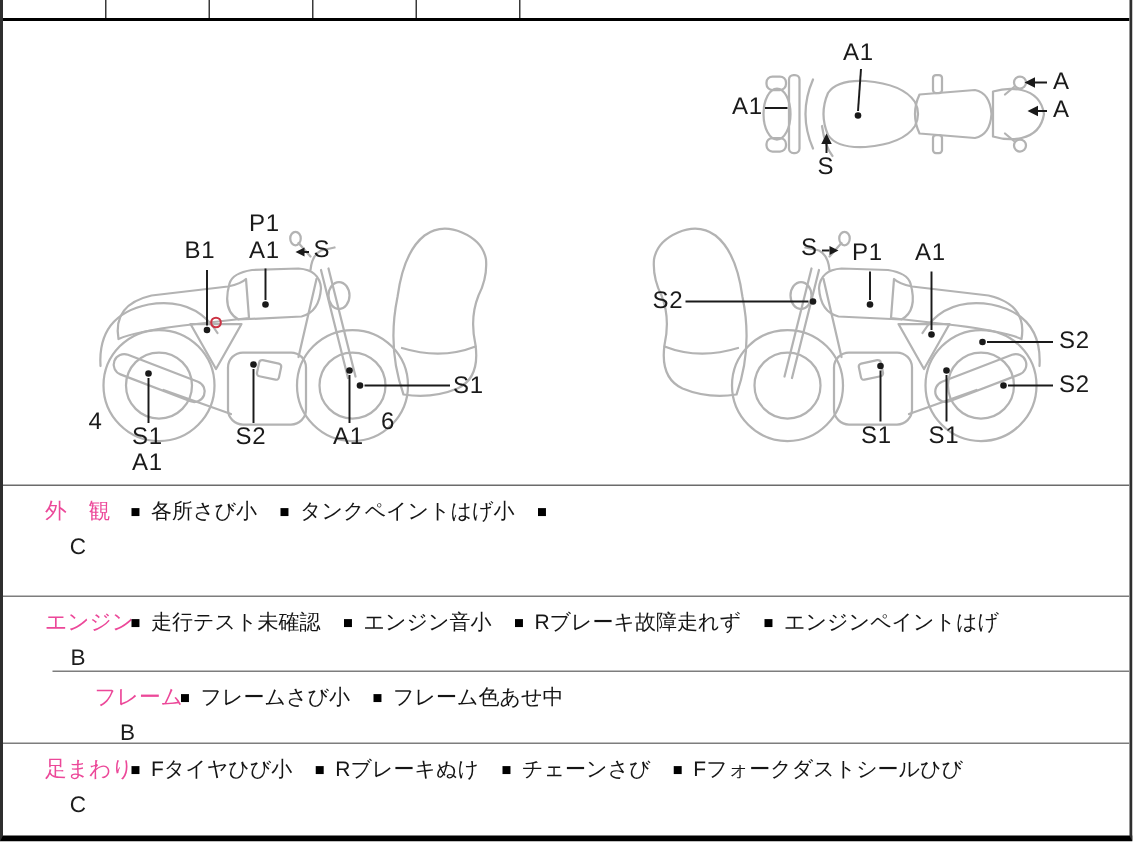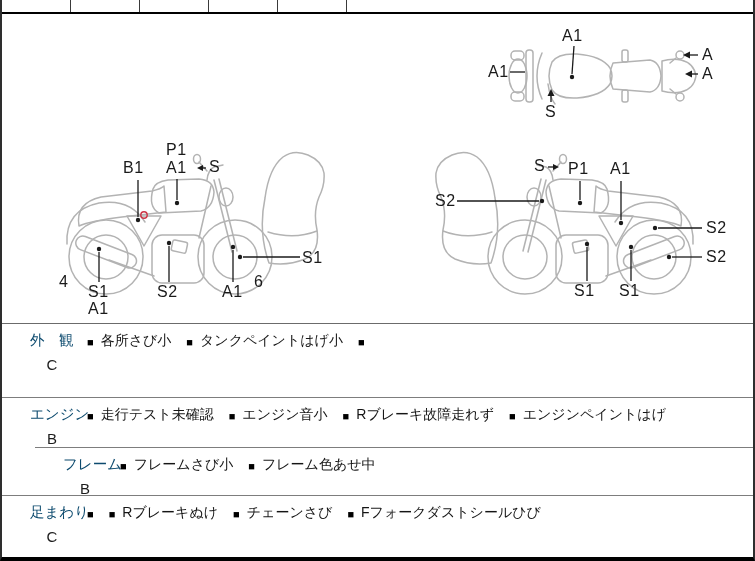--- a/index.html
+++ b/index.html
@@ -39,21 +39,21 @@
     position:relative;
     box-sizing:border-box;
     border-top:1px solid #7d7d7d;
     padding:6px 0 0 0;
   }
   .cond-row.r0{height:74px;border-top:1px solid #6b6b6b;}
   .cond-row.r1{height:50px;}
   .cond-row.r2{height:48px;margin-left:33px;}
   .cond-row.r3{height:62px;}
   .cat-col{position:absolute;left:28px;top:7px;width:110px;}
-  .cat-label{font-size:14.5px;color:#0c4a6e;}
+  .cat-label{font-size:14.5px;color:#ec4899;}
   .grade{width:44px;text-align:center;font-size:15px;margin-top:6px;color:#1c1c1c;}
   .items{
     position:absolute;left:85px;top:8px;right:8px;
     display:flex;flex-wrap:wrap;column-gap:15px;row-gap:4px;
     font-size:14px;color:#151515;
   }
   .item{display:inline-flex;align-items:center;gap:7px;white-space:nowrap;}
   .bullet{font-size:11px;line-height:1;color:#000;transform:translateY(.5px);}
 </style>
 </head>
@@ -259,20 +259,21 @@
     </div>
 
     <div class="cond-row r3">
       <div class="cat-col">
         <div class="cat-label">足まわり</div>
         <div class="grade">C</div>
       </div>
       <div class="items">
         <span class="item">
             <span class="bullet">■</span>
+            <span>Fタイヤひび小</span>
           </span>
         <span class="item">
             <span class="bullet">■</span>
             <span>Rブレーキぬけ</span>
           </span>
         <span class="item">
             <span class="bullet">■</span>
             <span>チェーンさび</span>
           </span>
         <span class="item">

